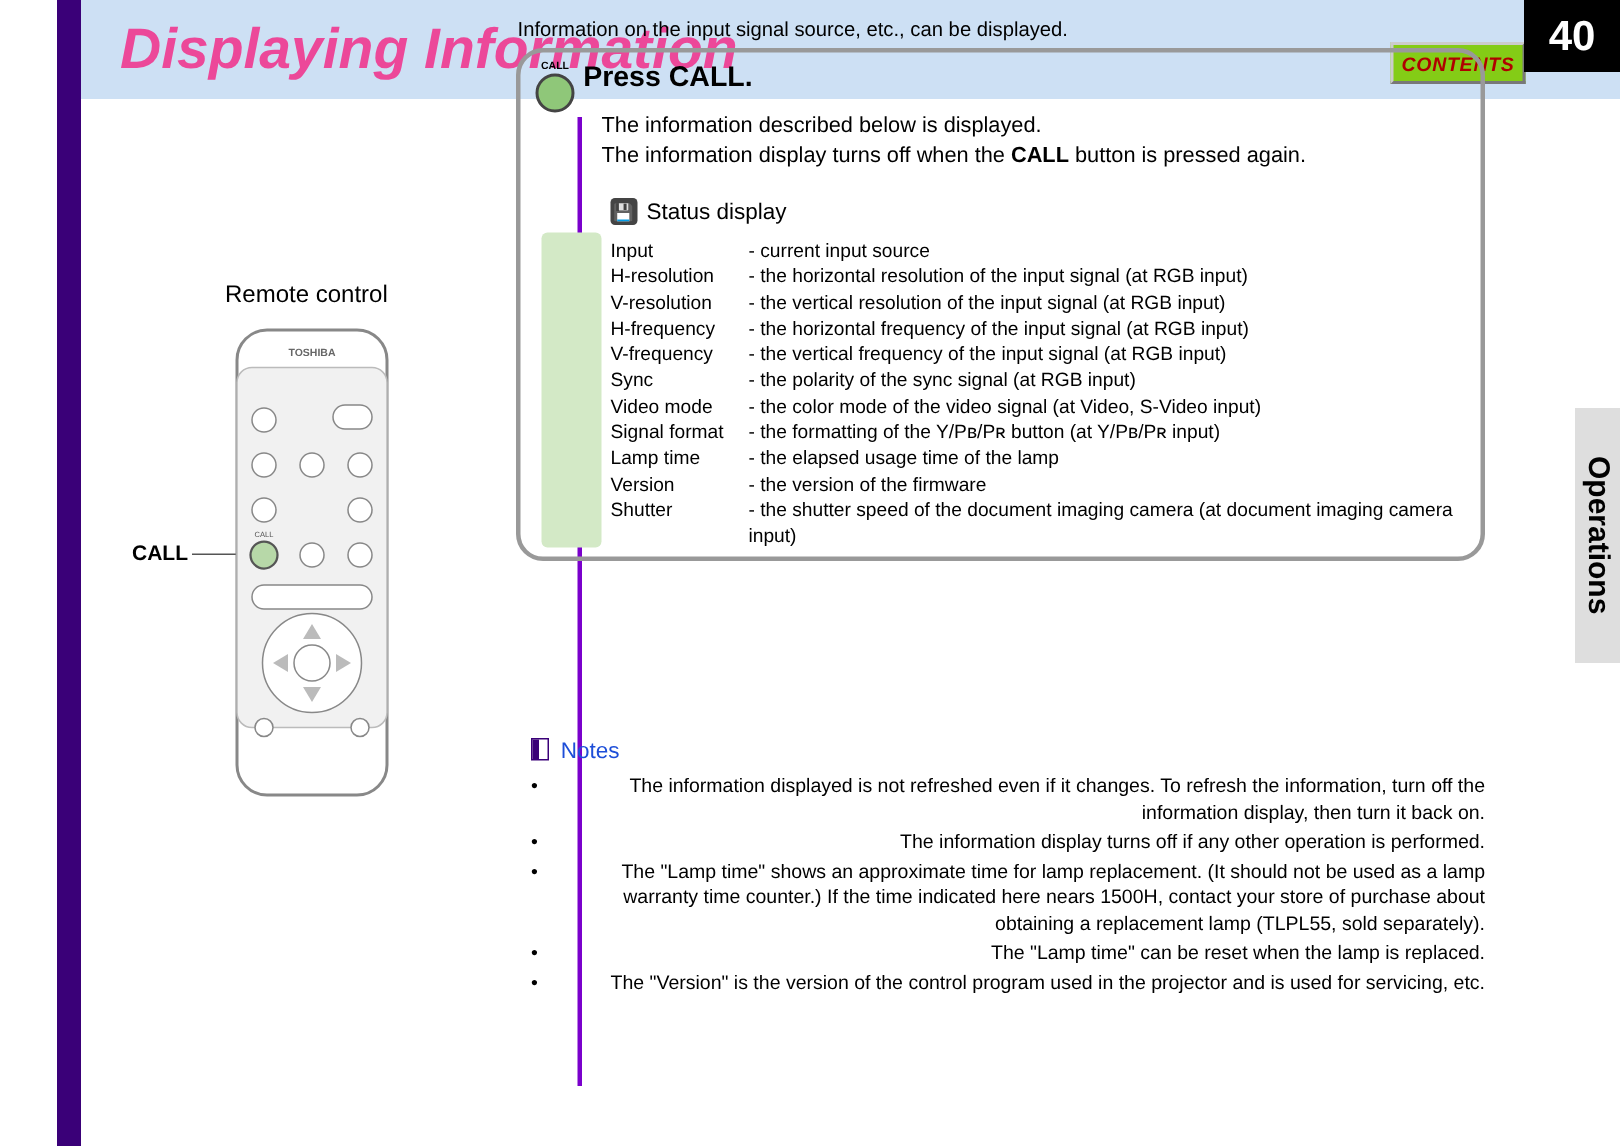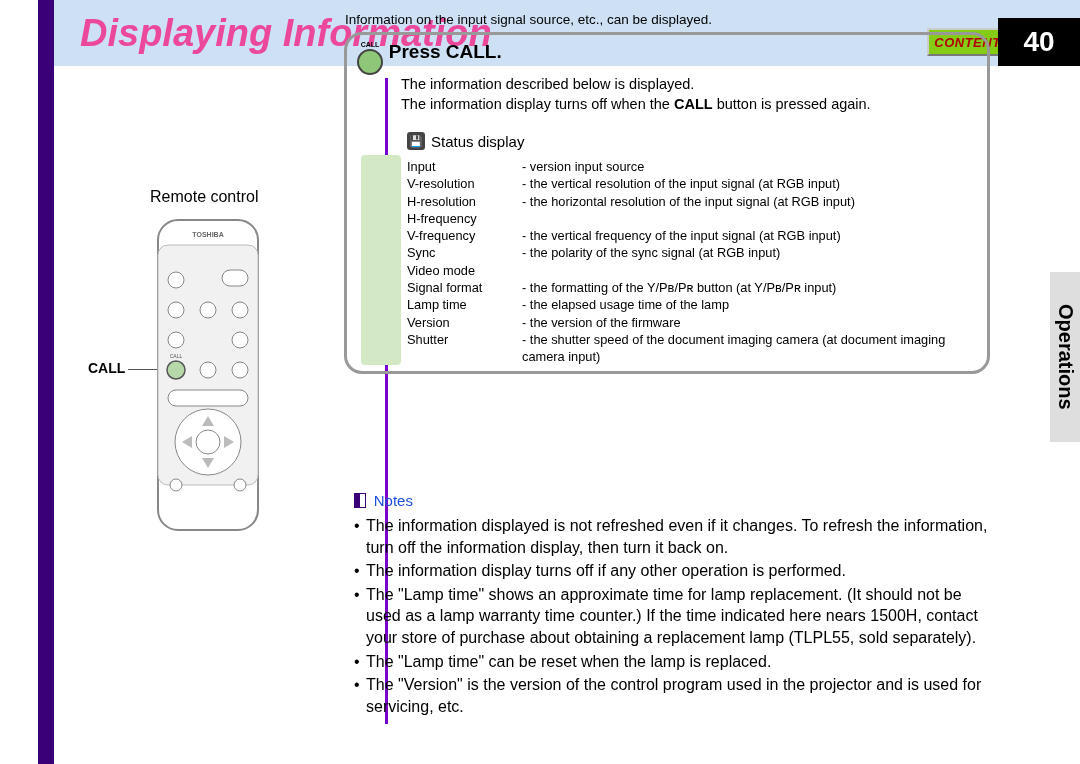--- a/index.html
+++ b/index.html
@@ -17,22 +17,22 @@
     left: 38px; top: 0; width: 16px; height: 100%;
     background: #3a0078;
   }
   .header-band {
     position: absolute;
     left: 54px; right: 0; top: 0; height: 66px;
     background: #cde0f4;
   }
   .page-number-box {
     position: absolute;
-    right: 0; top: 18px;
-    width: 82px; height: 48px;
+    right: 0; top: 0;
+    width: 64px; height: 48px;
     background: #000;
     color: #fff;
     font-size: 28px;
     font-weight: bold;
     display: flex; align-items: center; justify-content: center;
   }
   .contents-btn {
     position: absolute;
     right: 63px; top: 28px;
     width: 90px; height: 28px;
@@ -160,21 +160,21 @@
     display:flex;align-items:center;justify-content:center;
     color:#fff; font-size:11px;
   }
   .status-title { font-size: 15px; }
   .params-table {
     margin-left: 60px;
     margin-top: 8px;
     font-size: 12.8px;
     line-height: 1.35;
   }
-  .params-table .row { display: flex; gap: 23px; }
+  .params-table .row { display: flex; }
   .params-table .k { width: 92px; flex-shrink: 0; }
   .params-table .v::before { content: "- "; }
   .notes-section {
     position: absolute;
     left: 354px; top: 492px;
     width: 636px;
   }
   .notes-icon {
     display: inline-block;
     width: 12px; height: 15px;
@@ -182,22 +182,23 @@
     border: 1px solid #3a0078;
     margin-right: 4px;
     vertical-align: -2px;
   }
   .notes-title {
     color: #1d4ed8;
     font-size: 15px;
   }
   .notes-list {
     margin-top: 6px;
-    font-size: 16px;
+    font-size: 13px;
     line-height: 1.35;
+    text-align: right;
   }
   .notes-list li {
     list-style: none;
     position: relative;
     padding-left: 12px;
     margin-bottom: 2px;
   }
   .notes-list li::before {
     content: "•";
     position: absolute;
@@ -273,43 +274,45 @@
   <div class="green-strip"></div>
 
   <div class="status-row">
     <span class="status-icon">💾</span>
     <span class="status-title">Status display</span>
   </div>
 
   <div class="params-table" id="params-table">
       <div class="row">
         <div class="k">Input</div>
-        <div class="v">version input source</div>
+        <div class="v">current input source</div>
+      </div>
+      <div class="row">
+        <div class="k">H-resolution</div>
+        <div class="v">the horizontal resolution of the input signal (at RGB input)</div>
       </div>
       <div class="row">
         <div class="k">V-resolution</div>
         <div class="v">the vertical resolution of the input signal (at RGB input)</div>
       </div>
       <div class="row">
-        <div class="k">H-resolution</div>
-        <div class="v">the horizontal resolution of the input signal (at RGB input)</div>
-      </div>
-      <div class="row">
         <div class="k">H-frequency</div>
+        <div class="v">the horizontal frequency of the input signal (at RGB input)</div>
       </div>
       <div class="row">
         <div class="k">V-frequency</div>
         <div class="v">the vertical frequency of the input signal (at RGB input)</div>
       </div>
       <div class="row">
         <div class="k">Sync</div>
         <div class="v">the polarity of the sync signal (at RGB input)</div>
       </div>
       <div class="row">
         <div class="k">Video mode</div>
+        <div class="v">the color mode of the video signal (at Video, S-Video input)</div>
       </div>
       <div class="row">
         <div class="k">Signal format</div>
         <div class="v">the formatting of the Y/Pʙ/Pʀ button (at Y/Pʙ/Pʀ input)</div>
       </div>
       <div class="row">
         <div class="k">Lamp time</div>
         <div class="v">the elapsed usage time of the lamp</div>
       </div>
       <div class="row">

